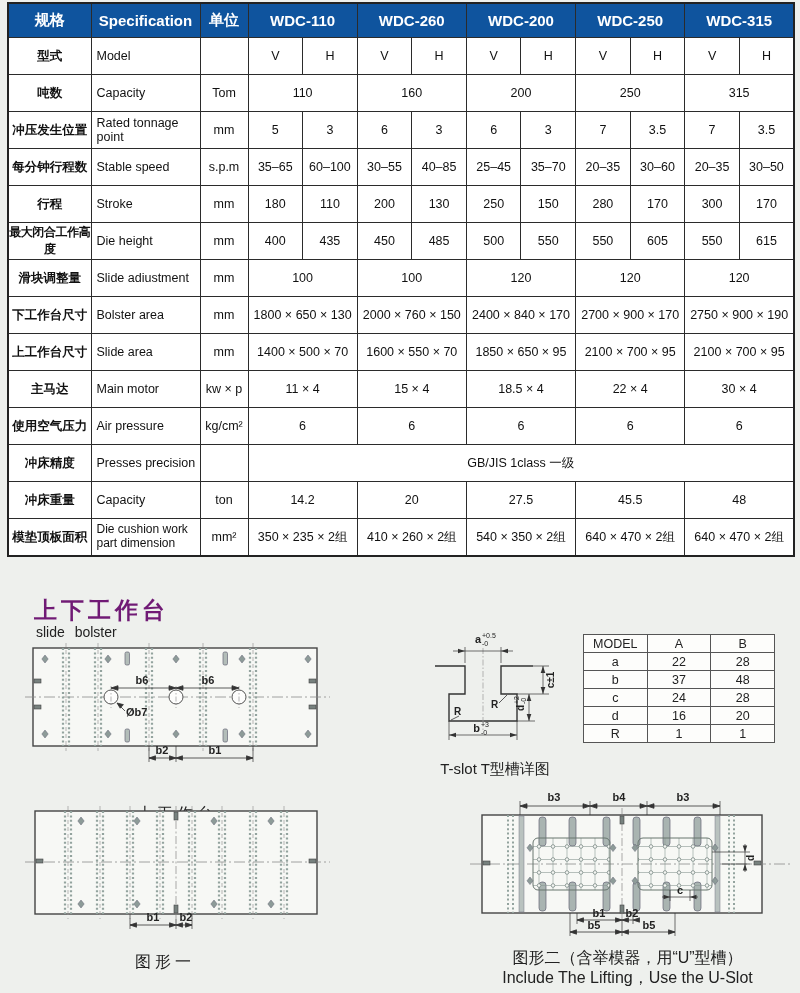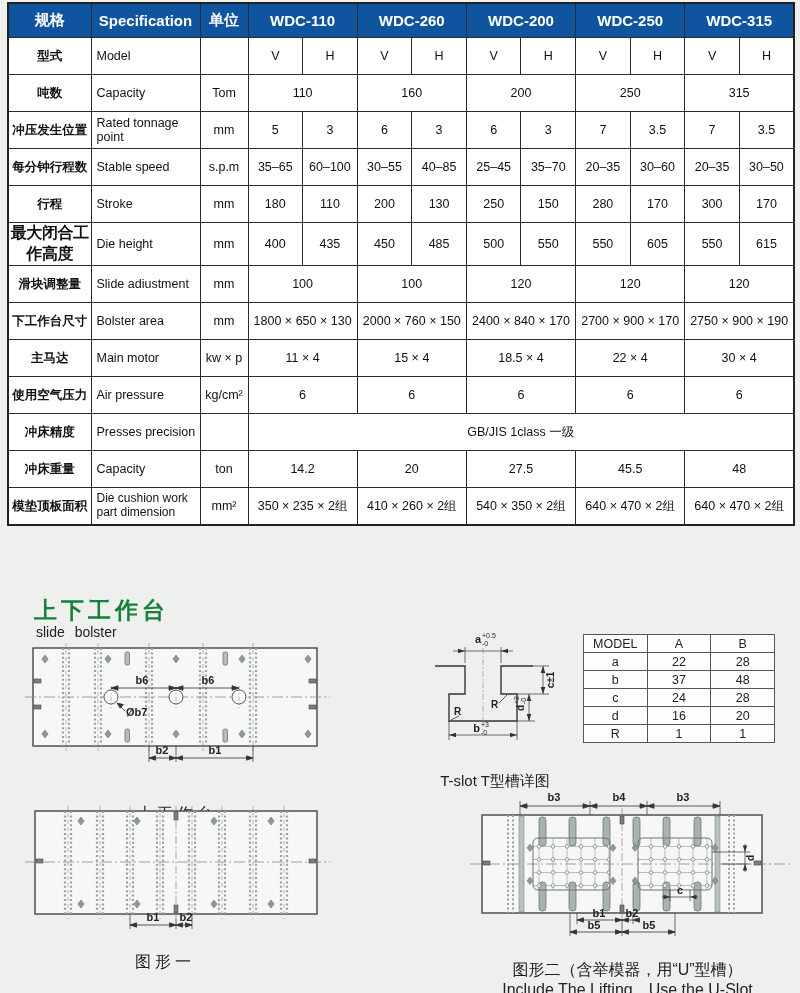--- a/index.html
+++ b/index.html
@@ -5,32 +5,32 @@
   html,body{margin:0;padding:0;}
   body{width:800px;height:993px;background:#eef0ed;position:relative;
        font-family:"Liberation Sans",sans-serif;color:#111;overflow:hidden;}
   
   .spec-wrap{position:absolute;left:7px;top:2px;border-radius:23px;}
   table.spec{border-collapse:collapse;table-layout:fixed;width:786px;border:2px solid #222;}
   table.spec td,table.spec th{border:1px solid #2b2b2b;text-align:center;vertical-align:middle;
        background:#fff;padding:0;font-size:12.5px;height:36px;overflow:hidden;}
   table.spec thead th{background:#0f549e;color:#fff;font-weight:bold;font-size:15px;height:33px;}
   table.spec td.cn{font-size:12.5px;font-weight:bold;}
-  table.spec td.cn.long{font-size:16px;letter-spacing:-0.4px;}
+  table.spec td.cn.long{font-size:12px;letter-spacing:-0.4px;}
   table.spec td.en{text-align:left;padding-left:5px;font-size:12.5px;}
   table.spec td.en.small{font-size:12px;line-height:1.15;}
   table.spec td.unit{font-size:12.5px;}
   table.spec td.val{font-size:12.5px;}
   
   .sec-title{position:absolute;left:34px;top:595px;font-family:"DejaVu Serif",serif;
-       font-weight:bold;font-size:23px;letter-spacing:4px;color:#15803d;}
+       font-weight:bold;font-size:23px;letter-spacing:4px;color:#701a75;}
   .sec-sub{position:absolute;left:36px;top:624px;font-size:14px;color:#222;word-spacing:6px;}
   .cap{position:absolute;font-size:16px;color:#222;text-align:center;}
   .cap.sp{letter-spacing:4px;}
-  .cap2{position:absolute;font-size:15px;color:#222;text-align:center;line-height:1.25;margin-top:12px;}
+  .cap2{position:absolute;font-size:15px;color:#222;text-align:center;line-height:1.25;}
   
   .model-wrap{position:absolute;left:583px;top:634px;}
   table.model{border-collapse:collapse;table-layout:fixed;width:192px;border:1.5px solid #444;}
   table.model td,table.model th{border:1px solid #555;background:#fdfdfb;font-size:12.5px;
        font-weight:normal;text-align:center;height:17px;padding:0;color:#222;}
   svg{position:absolute;}
   svg text{font-family:"Liberation Sans",sans-serif;}
   .dim{font-size:11px;font-weight:bold;fill:#222;}
   .dimS{font-size:7px;fill:#222;}
 </style>
@@ -164,20 +164,30 @@
 </tr>
 <tr>
   <td class="cn">下工作台尺寸</td>
   <td class="en">Bolster area</td>
   <td class="unit">mm</td>
   <td class="val" colspan="2">1800 × 650 × 130</td>
   <td class="val" colspan="2">2000 × 760 × 150</td>
   <td class="val" colspan="2">2400 × 840 × 170</td>
   <td class="val" colspan="2">2700 × 900 × 170</td>
   <td class="val" colspan="2">2750 × 900 × 190</td>
+</tr>
+<tr>
+  <td class="cn">上工作台尺寸</td>
+  <td class="en">Slide area</td>
+  <td class="unit">mm</td>
+  <td class="val" colspan="2">1400 × 500 × 70</td>
+  <td class="val" colspan="2">1600 × 550 × 70</td>
+  <td class="val" colspan="2">1850 × 650 × 95</td>
+  <td class="val" colspan="2">2100 × 700 × 95</td>
+  <td class="val" colspan="2">2100 × 700 × 95</td>
 </tr>
 <tr>
   <td class="cn">主马达</td>
   <td class="en">Main motor</td>
   <td class="unit">kw × p</td>
   <td class="val" colspan="2">11 × 4</td>
   <td class="val" colspan="2">15 × 4</td>
   <td class="val" colspan="2">18.5 × 4</td>
   <td class="val" colspan="2">22 × 4</td>
   <td class="val" colspan="2">30 × 4</td>

